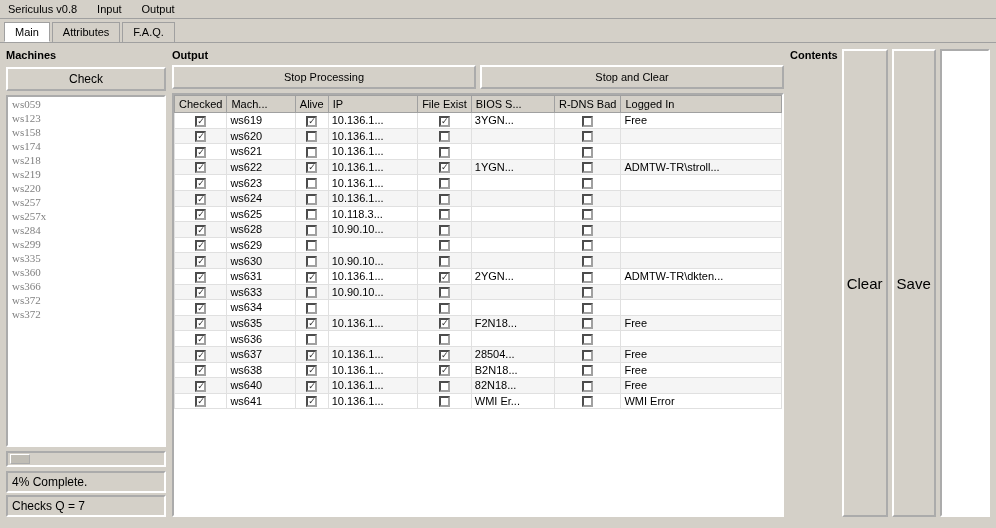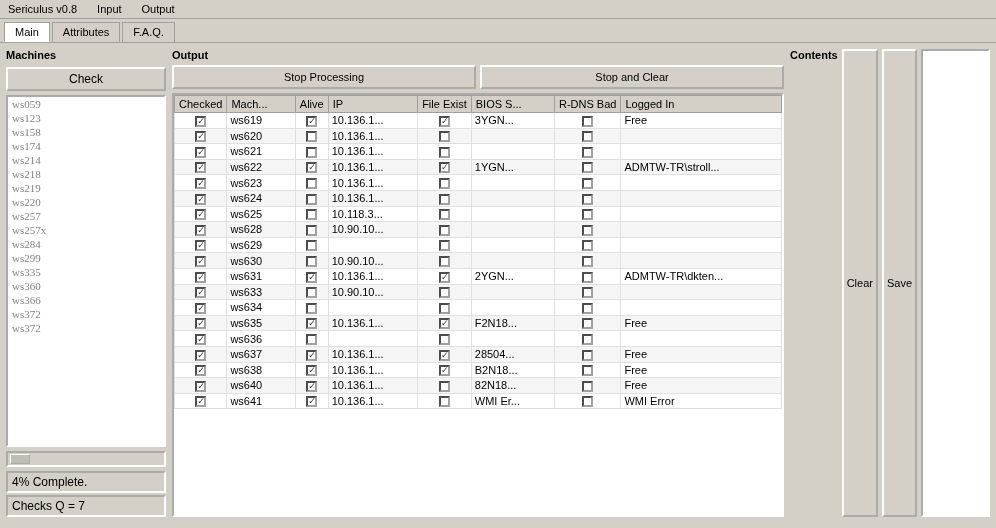--- a/index.html
+++ b/index.html
@@ -210,21 +210,21 @@
     .contents-buttons {
       display: flex;
       gap: 4px;
     }
     .contents-btn {
       flex: 1;
       padding: 3px;
       background: #d4d0c8;
       border: 2px outset #ffffff;
       cursor: pointer;
-      font-size: 11px;
+      font-size: 15px;
       text-align: left;
     }
     .contents-area {
       flex: 1;
       border: 2px inset #ffffff;
       background: #ffffff;
     }
 
     
     ::-webkit-scrollbar { width: 14px; height: 14px; }
@@ -249,21 +249,20 @@
 <div class="main-content">
 
   <div class="machines-panel">
     <div class="panel-title">Machines</div>
     <button class="check-button">Check</button>
     <div class="machine-list">
       <div class="machine-item">ws059</div>
       <div class="machine-item">ws123</div>
       <div class="machine-item">ws158</div>
       <div class="machine-item">ws174</div>
-      <div class="machine-item">ws214</div>
       <div class="machine-item">ws218</div>
       <div class="machine-item">ws219</div>
       <div class="machine-item">ws220</div>
       <div class="machine-item">ws257</div>
       <div class="machine-item">ws257x</div>
       <div class="machine-item">ws284</div>
       <div class="machine-item">ws299</div>
       <div class="machine-item">ws335</div>
       <div class="machine-item">ws360</div>
       <div class="machine-item">ws366</div>

